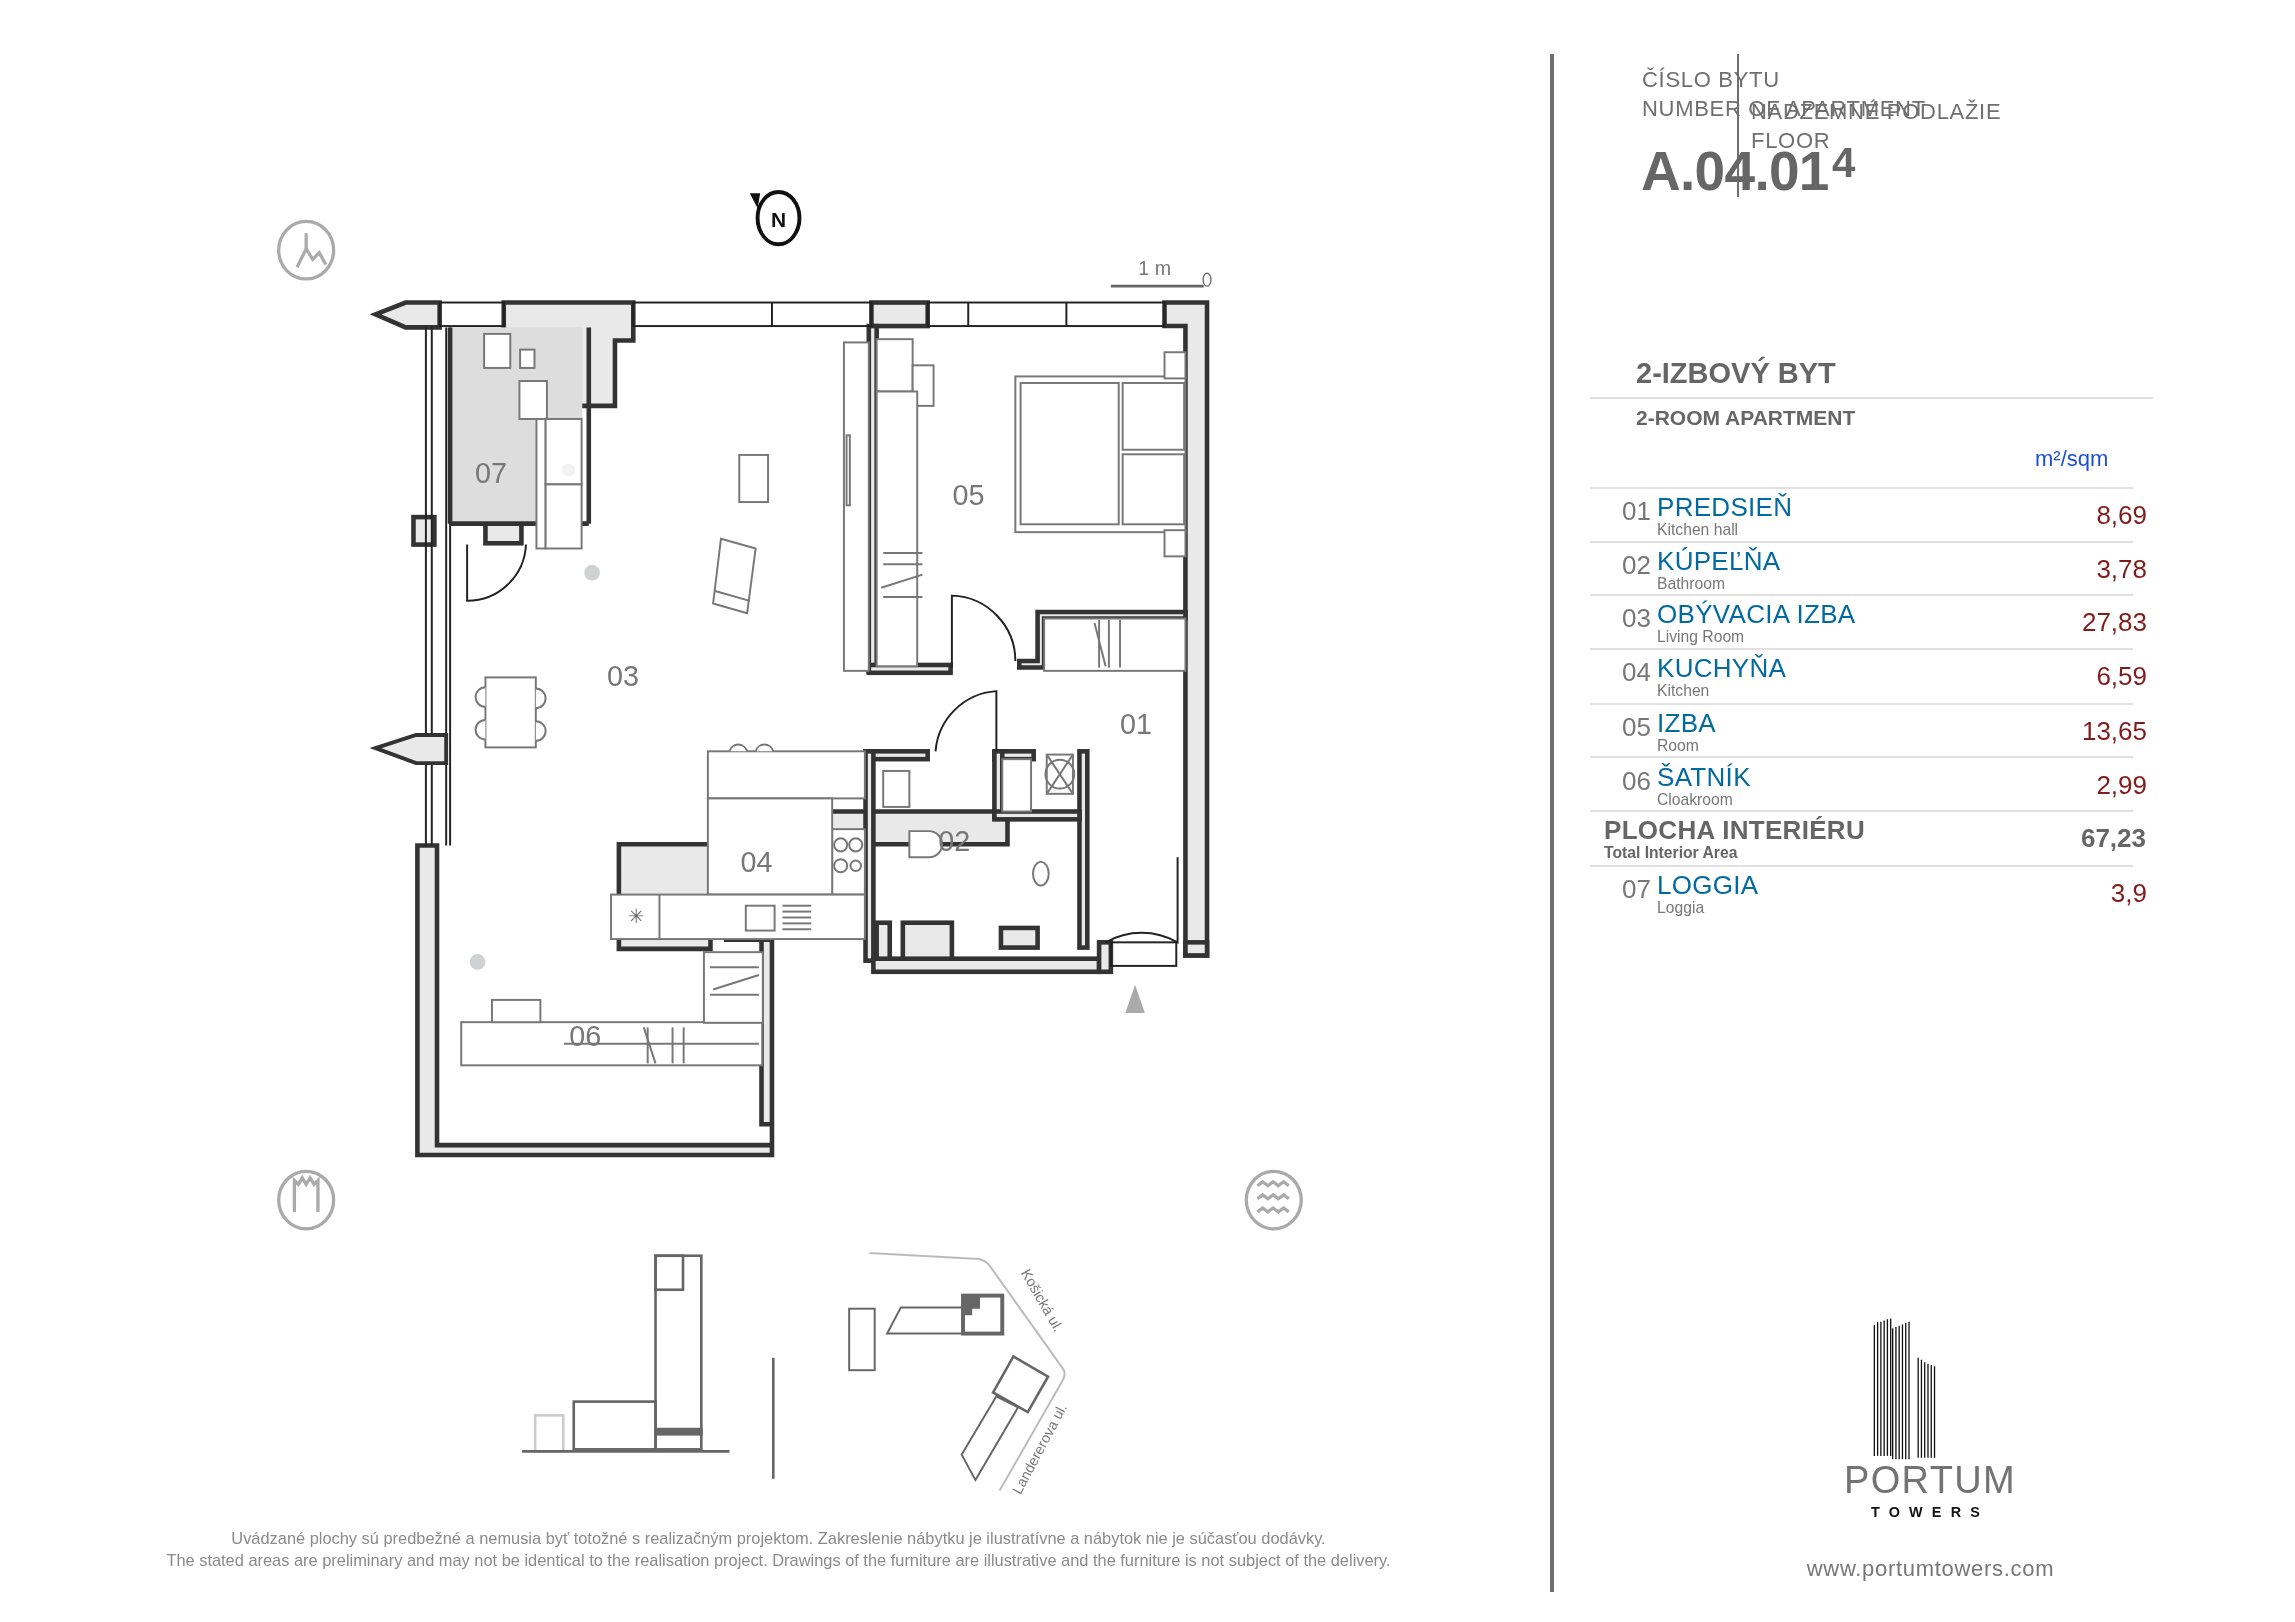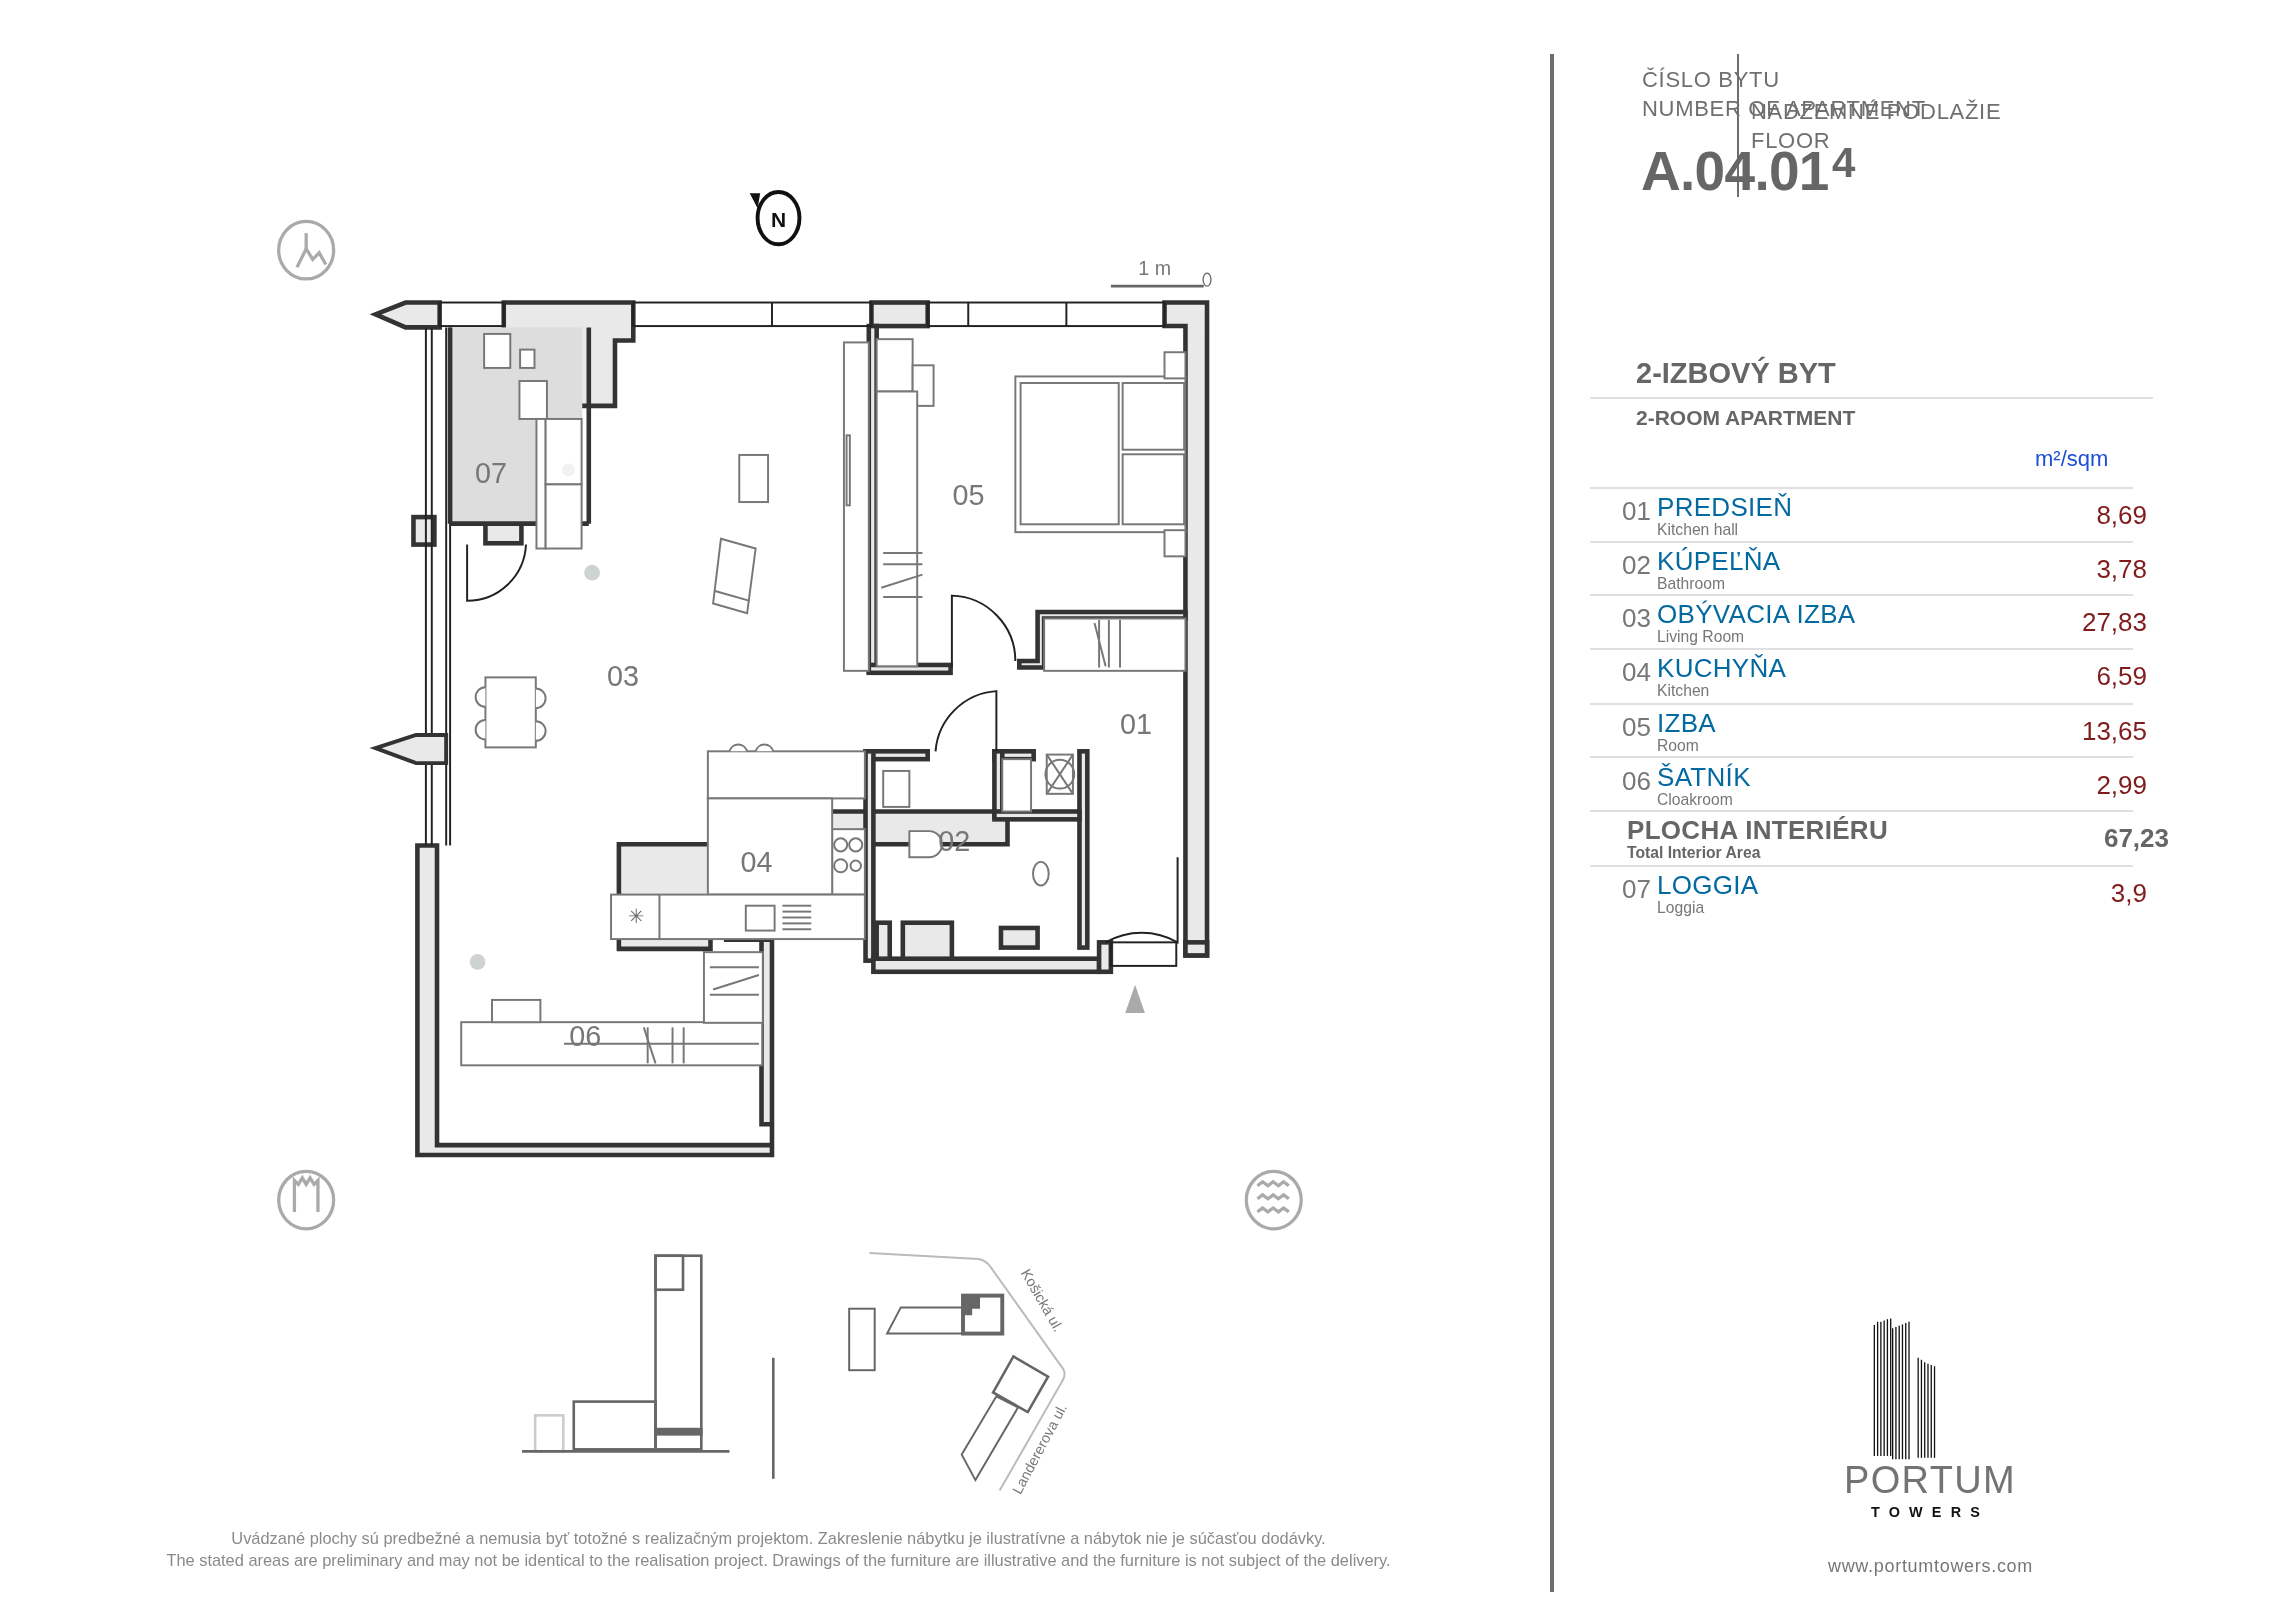--- a/index.html
+++ b/index.html
@@ -18,21 +18,21 @@
   .row .num{position:absolute;left:0;top:3.9px;font-size:26px;color:#777;width:41px;text-align:right;}
   .row .sk{position:absolute;left:47px;top:0;font-size:26px;color:#0369a1;letter-spacing:0.3px;}
   .row .en{position:absolute;left:47px;top:29px;font-size:15.7px;color:#777;}
   .row .area{position:absolute;right:0;top:7.9px;font-size:26px;color:#7f1d1d;text-align:right;}
   .row.total .sk{left:0;font-weight:bold;font-size:26px;color:#666;}
   .row.total .en{left:0;font-weight:bold;font-size:15.7px;color:#666;}
   .row.total .area{font-weight:bold;color:#666;}
   .disclaimer{position:absolute;left:52px;width:1453px;text-align:center;font-size:16.4px;color:#8a8a8a;}
   .logo-name{position:absolute;left:1819px;top:1459px;width:222px;text-align:center;font-size:38px;color:#737373;letter-spacing:1.3px;}
   .logo-sub{position:absolute;left:1819px;top:1504px;width:222px;text-align:center;font-size:14.4px;font-weight:bold;color:#111;letter-spacing:9.2px;}
-  .website{position:absolute;left:1767px;top:1556px;width:327px;text-align:center;font-size:18px;color:#777;letter-spacing:0.7px;}
+  .website{position:absolute;left:1767px;top:1556px;width:327px;text-align:center;font-size:22px;color:#777;letter-spacing:0.7px;}
   .room-label{font-family:"Liberation Sans",sans-serif;font-size:44px;fill:#777;}
 </style>
 </head>
 <body>
 
 <svg id="plan-svg" viewBox="0 0 3508 2480" xmlns="http://www.w3.org/2000/svg">
 
   <g fill="none" stroke="#aaa" stroke-width="5">
     <ellipse cx="468" cy="382" rx="42" ry="44"></ellipse>
     <path d="M454 408 L468 380 L478 396 L488 386 L498 404"></path>
@@ -340,21 +340,21 @@
   <span class="area">13,65</span>
 </div>
 <div class="rule" style="left:1590px;top:756px;width:543px;"></div>
 <div class="row" style="top:762px;">
   <span class="num">06</span>
   <span class="sk">ŠATNÍK</span>
   <span class="en">Cloakroom</span>
   <span class="area">2,99</span>
 </div>
 <div class="rule" style="left:1590px;top:810px;width:543px;"></div>
-<div class="row total" style="top:815px;left:1604px;width:542px;margin-left:23px;">
+<div class="row total" style="top:815px;left:1604px;width:542px;">
   <span class="sk">PLOCHA INTERIÉRU</span>
   <span class="en">Total Interior Area</span>
   <span class="area">67,23</span>
 </div>
 <div class="rule" style="left:1590px;top:865px;width:543px;"></div>
 <div class="row" style="top:870px;">
   <span class="num">07</span>
   <span class="sk">LOGGIA</span>
   <span class="en">Loggia</span>
   <span class="area">3,9</span>

